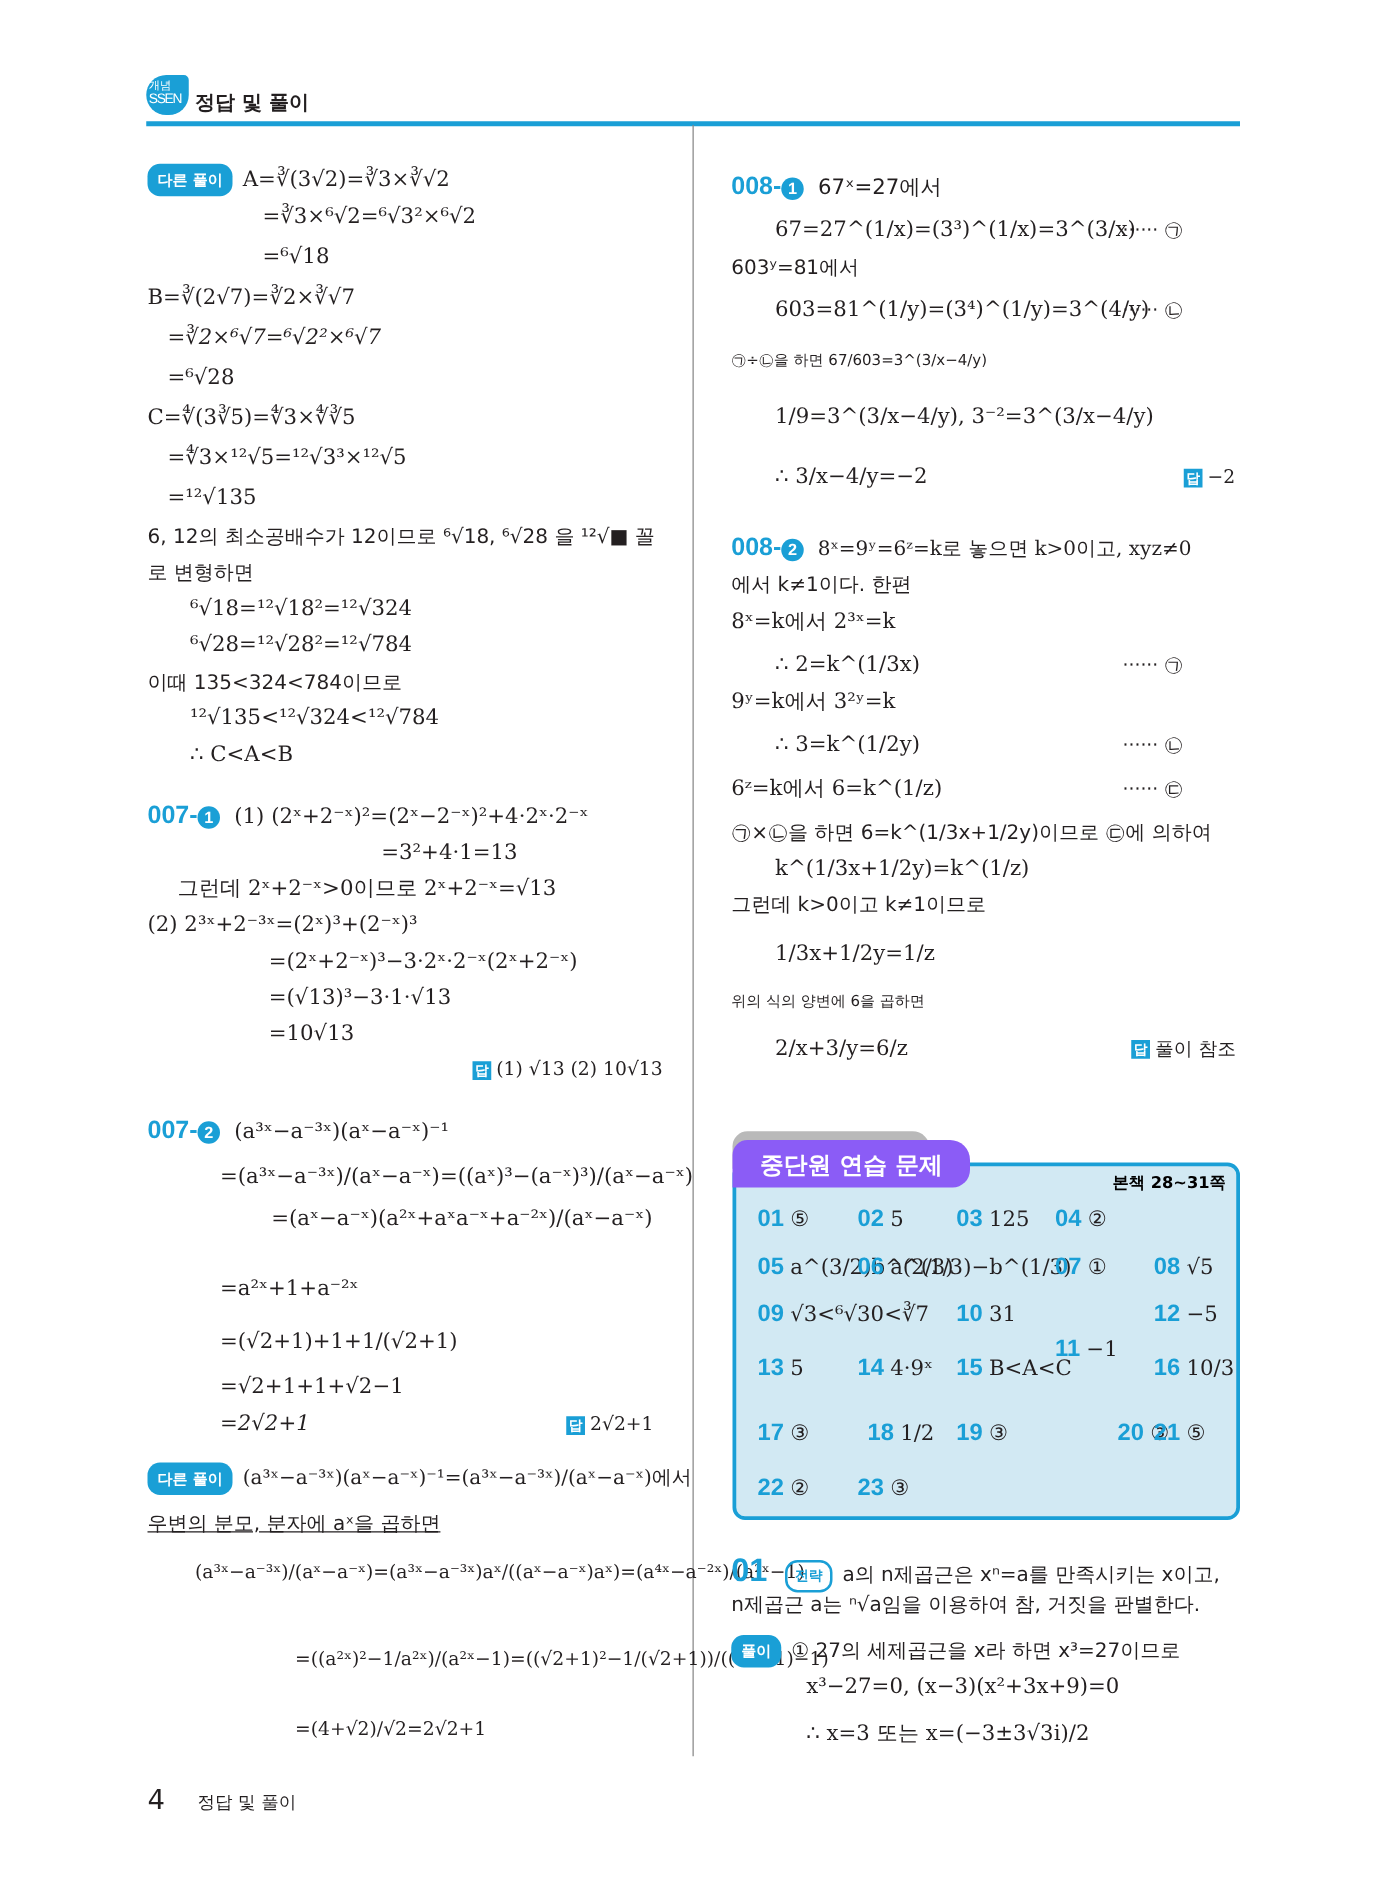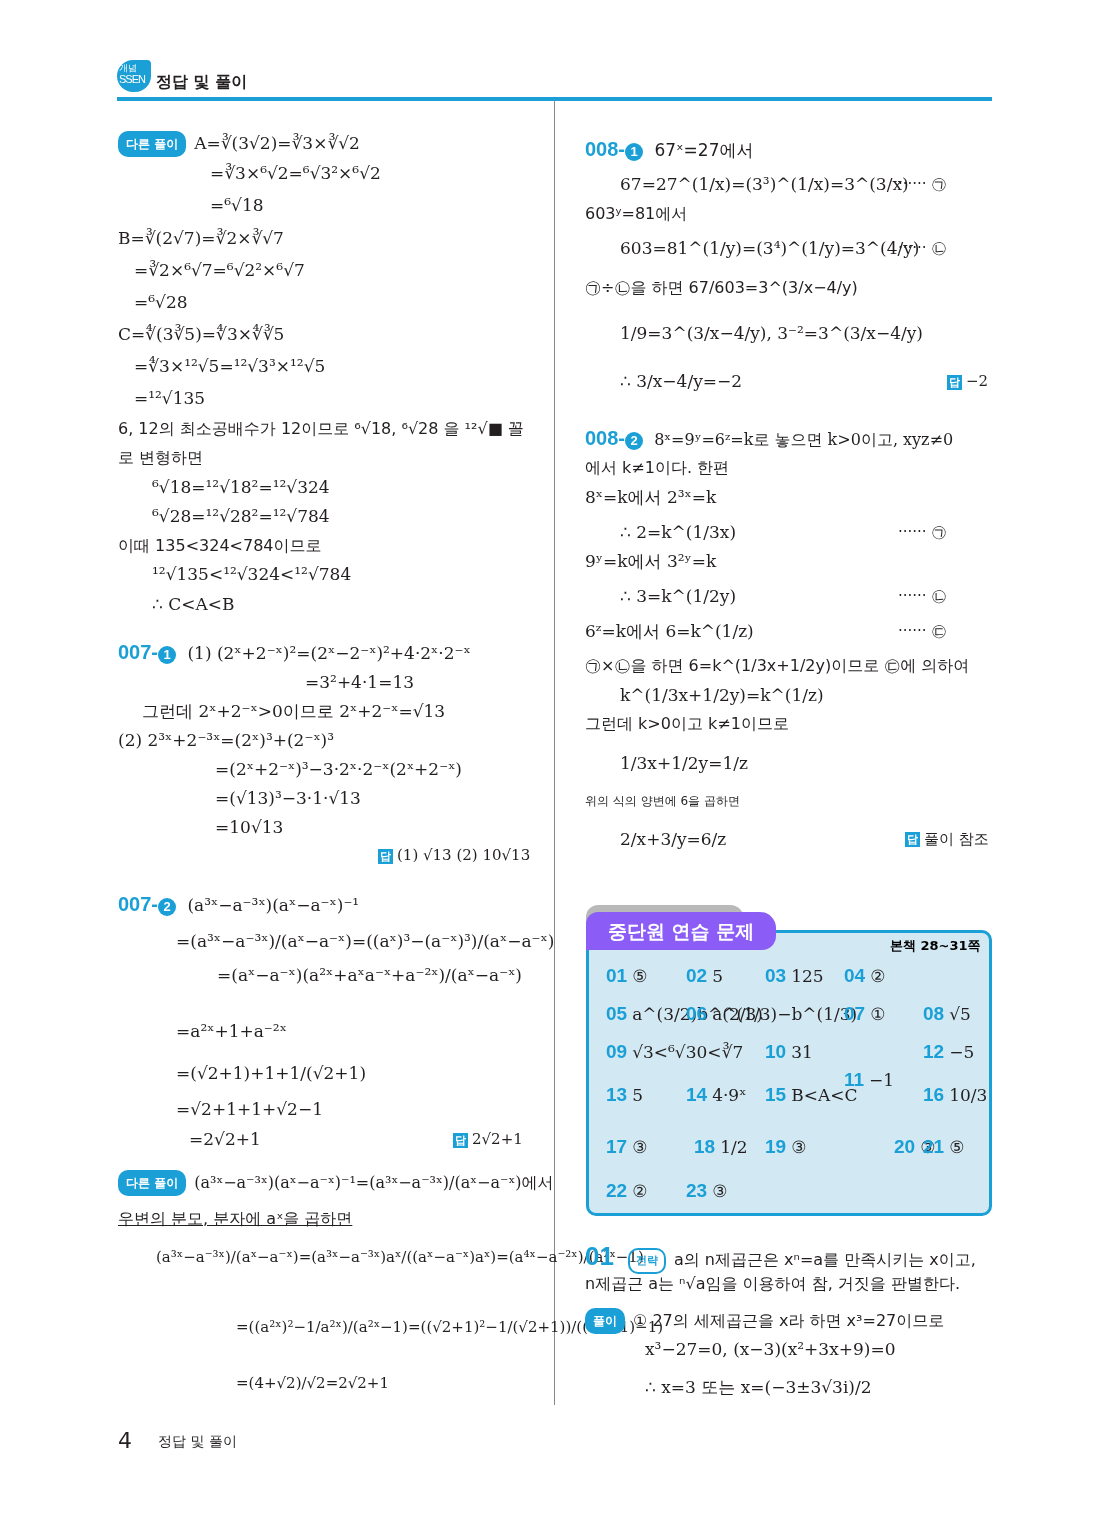--- a/index.html
+++ b/index.html
@@ -72,21 +72,21 @@
 <div class="header-rule"></div>
 <div class="col-divider"></div>
 
 <div>
   <div class="line" style="left:118px;top:131px;">
     <span class="pill">다른 풀이</span><span>A=∛(3√2)=∛3×∛√2</span>
   </div>
   <div class="line" style="left:210px;top:162px;">=∛3×⁶√2=⁶√3²×⁶√2</div>
   <div class="line" style="left:210px;top:194px;">=⁶√18</div>
   <div class="line" style="left:118px;top:227px;">B=∛(2√7)=∛2×∛√7</div>
-  <div class="line" style="left:134px;top:259px;">=∛2×⁶√7=⁶√2²×⁶√7</div>
+  <div class="line" style="left:134px;top:259px;font-style:italic;">=∛2×⁶√7=⁶√2²×⁶√7</div>
   <div class="line" style="left:134px;top:291px;">=⁶√28</div>
   <div class="line" style="left:118px;top:323px;">C=∜(3∛5)=∜3×∜∛5</div>
   <div class="line" style="left:134px;top:355px;">=∜3×¹²√5=¹²√3³×¹²√5</div>
   <div class="line" style="left:134px;top:387px;">=¹²√135</div>
   <div class="line kr" style="left:118px;top:418px;font-size:16px;">6, 12의 최소공배수가 12이므로 ⁶√18, ⁶√28 을 ¹²√■ 꼴</div>
   <div class="line kr" style="left:118px;top:447px;font-size:16px;">로 변형하면</div>
   <div class="line" style="left:152px;top:476px;">⁶√18=¹²√18²=¹²√324</div>
   <div class="line" style="left:152px;top:505px;">⁶√28=¹²√28²=¹²√784</div>
   <div class="line kr" style="left:118px;top:535px;font-size:16px;">이때 135&lt;324&lt;784이므로</div>
   <div class="line" style="left:152px;top:563px;">¹²√135&lt;¹²√324&lt;¹²√784</div>
@@ -112,21 +112,21 @@
 <div>
   <div class="line" style="left:118px;top:893px;">
     <span class="prob-num"><span>007-</span><span class="circ-num">2</span></span>
     <span>(a³ˣ−a⁻³ˣ)(aˣ−a⁻ˣ)⁻¹</span>
   </div>
   <div class="line" style="left:176px;top:930px;">=(a³ˣ−a⁻³ˣ)/(aˣ−a⁻ˣ)=((aˣ)³−(a⁻ˣ)³)/(aˣ−a⁻ˣ)</div>
   <div class="line" style="left:176px;top:964px;margin-left:41px;">=(aˣ−a⁻ˣ)(a²ˣ+aˣa⁻ˣ+a⁻²ˣ)/(aˣ−a⁻ˣ)</div>
   <div class="line" style="left:176px;top:1020px;">=a²ˣ+1+a⁻²ˣ</div>
   <div class="line" style="left:176px;top:1062px;">=(√2+1)+1+1/(√2+1)</div>
   <div class="line" style="left:176px;top:1098px;">=√2+1+1+√2−1</div>
-  <div class="line" style="left:189px;top:1128px;">=2√2+1</div>
+  <div class="line" style="left:176px;top:1128px;font-style:italic;">=2√2+1</div>
   <div class="ans" style="left:453px;top:1130px;">
     <span class="ans-box">답</span><span>2√2+1</span>
   </div>
 </div>
 
 <div>
   <div class="line" style="left:118px;top:1170px;font-size:16px;">
     <span class="pill">다른 풀이</span><span>(a³ˣ−a⁻³ˣ)(aˣ−a⁻ˣ)⁻¹=(a³ˣ−a⁻³ˣ)/(aˣ−a⁻ˣ)에서</span>
   </div>
   <div class="line kr" style="left:118px;top:1208px;font-size:16px;text-decoration:underline;">우변의 분모, 분자에 aˣ을 곱하면</div>
@@ -138,21 +138,21 @@
 <div>
   <div class="line" style="left:585px;top:138px;">
     <span class="prob-num"><span>008-</span><span class="circ-num">1</span></span>
     <span class="kr">67ˣ=27에서</span>
   </div>
   <div class="line" style="left:620px;top:173px;">67=27^(1/x)=(3³)^(1/x)=3^(3/x)</div>
   <div class="marker" style="left:898px;top:175px;">······ ㉠</div>
   <div class="line kr" style="left:585px;top:203px;font-size:16px;">603ʸ=81에서</div>
   <div class="line" style="left:620px;top:237px;">603=81^(1/y)=(3⁴)^(1/y)=3^(4/y)</div>
   <div class="marker" style="left:898px;top:239px;">······ ㉡</div>
-  <div class="line kr" style="left:585px;top:277px;font-size:16px;text-align:center;">㉠÷㉡을 하면      67/603=3^(3/x−4/y)</div>
+  <div class="line kr" style="left:585px;top:277px;font-size:12px;text-align:center;">㉠÷㉡을 하면      67/603=3^(3/x−4/y)</div>
   <div class="line" style="left:620px;top:322px;">1/9=3^(3/x−4/y),      3⁻²=3^(3/x−4/y)</div>
   <div class="line" style="left:620px;top:370px;">∴ 3/x−4/y=−2</div>
   <div class="ans" style="left:947px;top:372px;">
     <span class="ans-box">답</span><span>−2</span>
   </div>
 </div>
 
 <div>
   <div class="line" style="left:585px;top:427px;font-size:16px;">
     <span class="prob-num"><span>008-</span><span class="circ-num">2</span></span>

